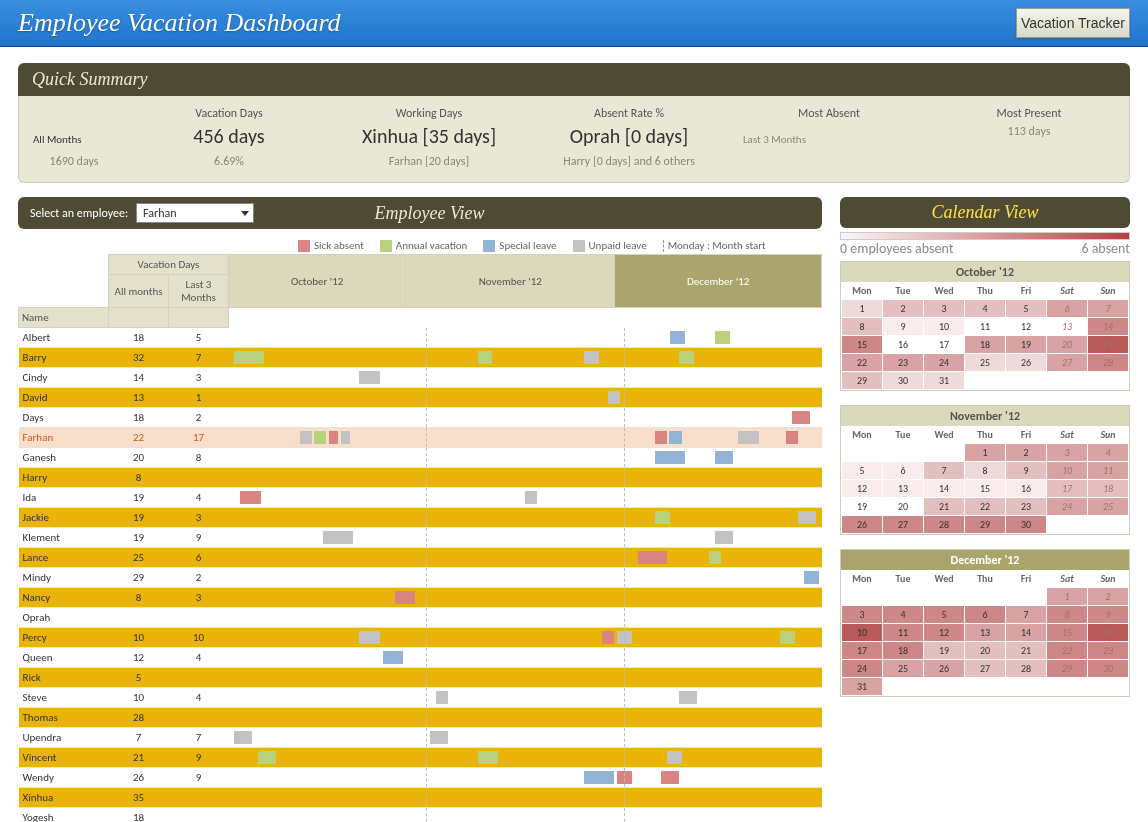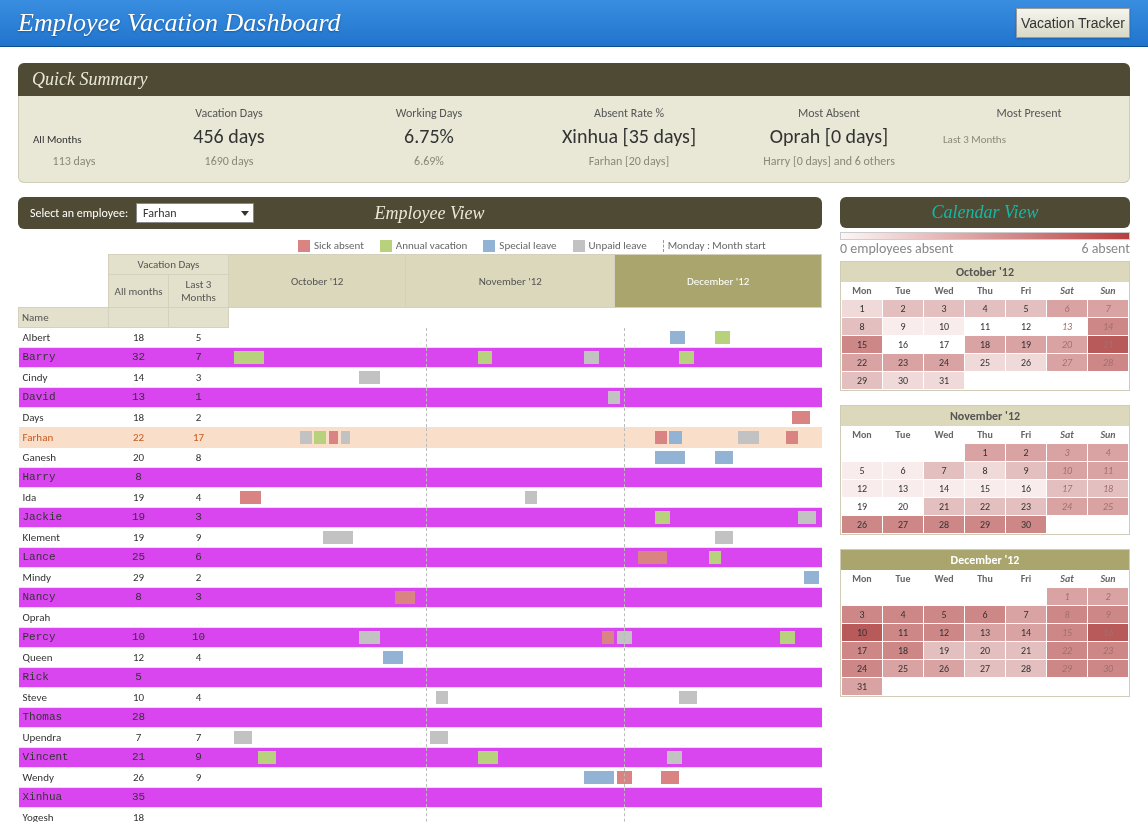--- a/index.html
+++ b/index.html
@@ -53,28 +53,28 @@
   .special{ background:#92b3d4; }
   .unpaid { background:#c2c2c2; }
   .month-sep { border-left:1px dashed #999; height:12px; display:inline-block; margin-right:4px; vertical-align:middle;}
   table.grid { width:100%; border-collapse:collapse; }
   table.grid th { background:#e3e1cb; font-size:11px; font-weight:normal; padding:3px; border:1px solid #d4d2bd; color:#555;}
   table.grid th.mhead { background:#dcd8bb; }
   table.grid th.current { background:#a9a56d; color:#fff; }
   table.grid td { border-bottom:1px solid #e4e4e4; padding:0; font-size:11px; height:19px; }
   table.grid td.name { padding-left:4px; width:90px; }
   table.grid td.num  { text-align:center; width:60px; }
-  table.grid tr.alt td { background:#d946ef;font-family:Liberation Mono, monospace; }
+  table.grid tr.alt td { background:#eab308; }
   table.grid tr.hl td { background:#f9dfc9; color:#c65a1f; }
   .gantt { position:relative; height:19px; }
   .gantt:before, .gantt:after { content:""; position:absolute; top:0; bottom:0; border-left:1px dashed #bbb; }
   .gantt:before { left:33.33%; }
   .gantt:after  { left:66.66%; }
   .bar { position:absolute; top:3px; height:13px; }
-  .cal-bar { background:#4e4a33; color:#14b8a6; text-align:center; font-style:italic; font-family:Georgia,serif; font-size:18px; padding:5px; border-radius:6px; margin-bottom:4px;}
+  .cal-bar { background:#4e4a33; color:#fde047; text-align:center; font-style:italic; font-family:Georgia,serif; font-size:18px; padding:5px; border-radius:6px; margin-bottom:4px;}
   .heat-legend { display:flex; justify-content:space-between; font-size:14px; color:#888; margin-bottom:4px;}
   .heat-grad { height:8px; background:linear-gradient(to right,#fdf6f6,#b83f3f); border:1px solid #ccc;}
   .cal { border:1px solid #cfcdb8; margin-bottom:14px; }
   .cal-title { background:#dcd8bb; text-align:center; padding:3px; font-size:12px; font-weight:bold; color:#555;}
   .cal-title.current { background:#a9a56d; color:#fff; }
   .cal table { width:100%; border-collapse:collapse; }
   .cal th { font-size:10px; padding:2px; text-align:center; color:#666; width:14.28%;}
   .cal th.we { font-style:italic; }
   .cal td { font-size:10px; text-align:center; width:14.28%; height:18px; border:1px solid #fff;}
   .cal td.we { font-style:italic; color:#a07070;}
@@ -104,23 +104,20 @@
     <div class="summary-col">
         <div class="heading">Most Absent</div>
       </div>
     <div class="summary-col">
         <div class="heading">Most Present</div>
       </div>
 
     <div class="rowlabel">All Months</div>
     <div class="summary-col">
         <div class="val-main">456 days</div>
-      </div>
-    <div class="summary-col">
-        <div class="val-main">6.75%</div>
       </div>
     <div class="summary-col">
         <div class="val-main">Xinhua [35 days]</div>
       </div>
     <div class="summary-col">
         <div class="val-main">Oprah [0 days]</div>
       </div>
 
     <div class="rowlabel dim">Last 3 Months</div>
     <div class="summary-col">

